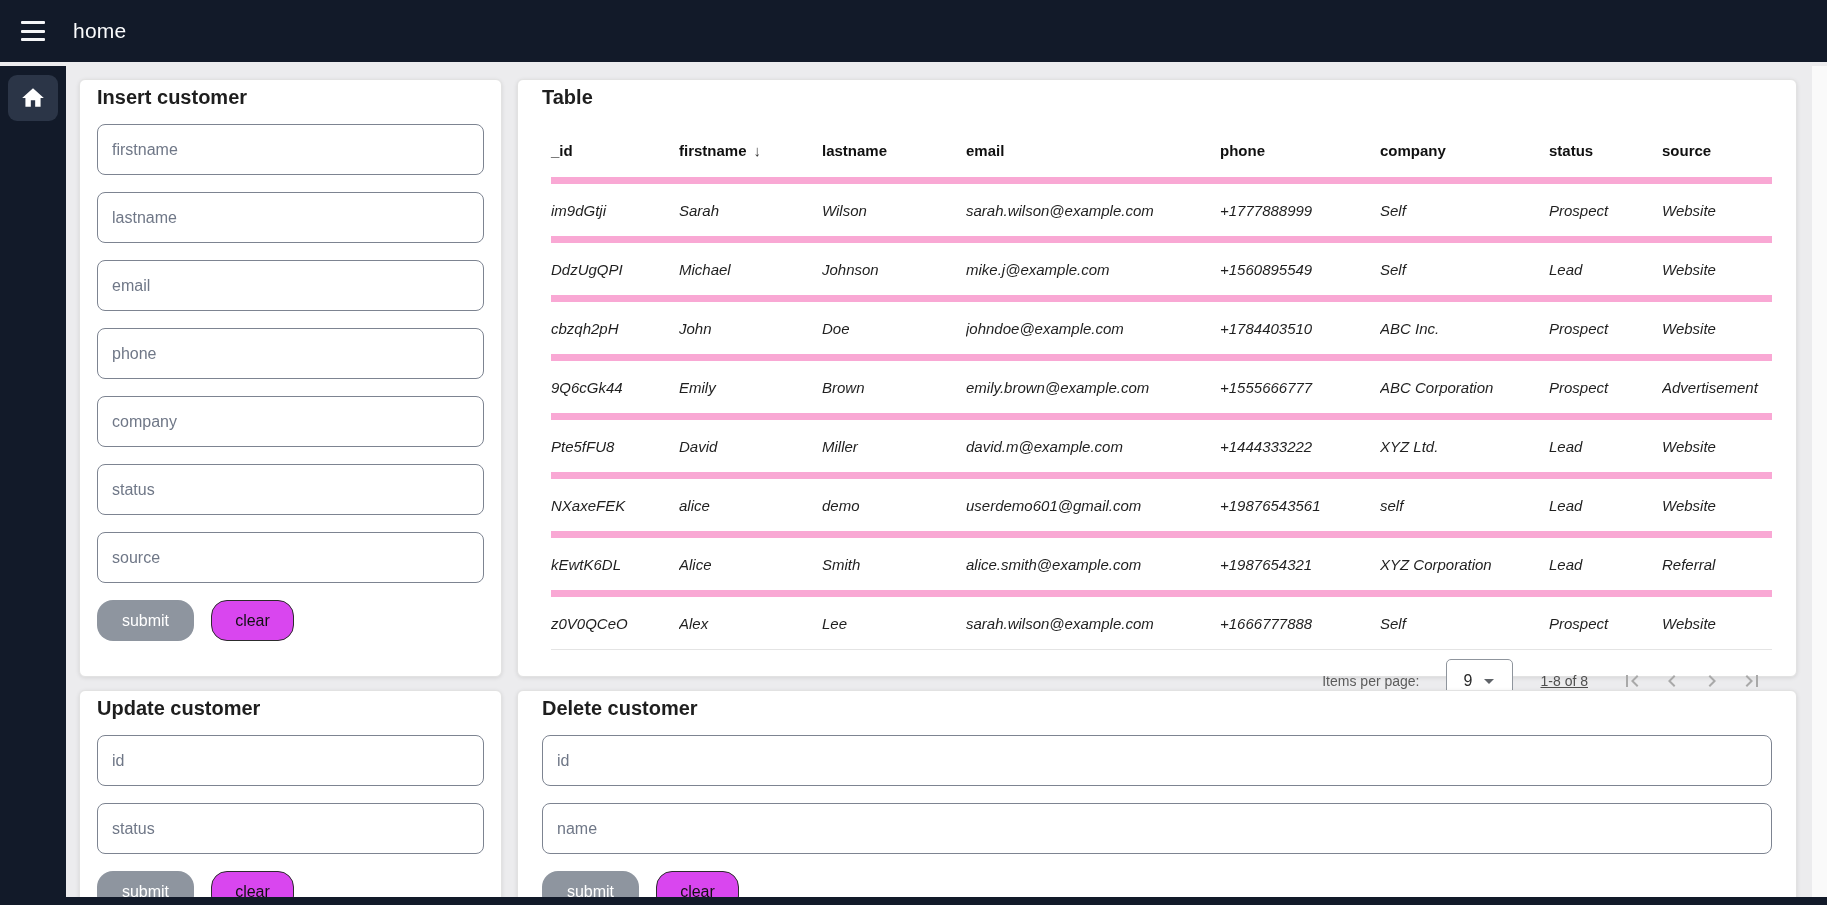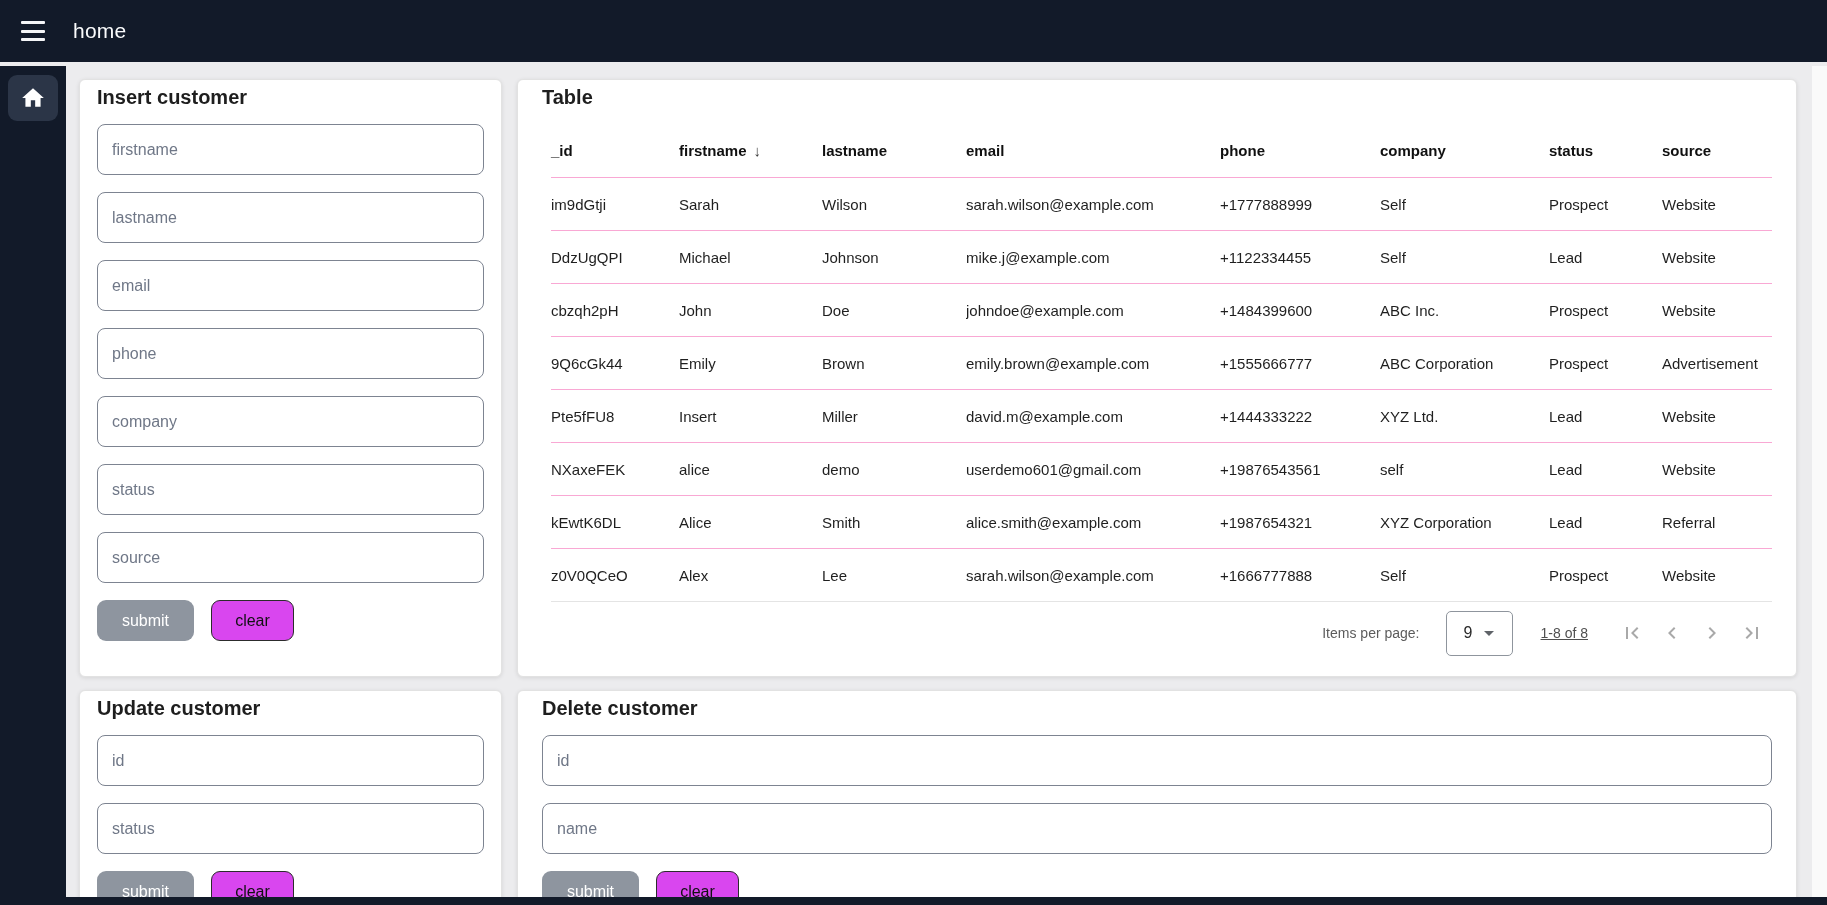--- a/index.html
+++ b/index.html
@@ -26,32 +26,32 @@
   #card-insert{left:79px;top:79px;width:423px;height:598px;padding:0 17px;}
   #card-table{left:517px;top:79px;width:1280px;height:598px;padding:0 24px;}
   #card-update{left:79px;top:690px;width:423px;height:310px;padding:0 17px;}
   #card-delete{left:517px;top:690px;width:1280px;height:310px;padding:0 24px;}
   
   .field{display:block;width:100%;height:51px;box-sizing:border-box;margin-bottom:17px;
     border:1px solid #7d8491;border-radius:8px;padding:0 14px;font-size:16px;
     font-family:"Liberation Sans",sans-serif;color:#222;background:#fff;outline:none;}
   .field::placeholder{color:#6f7787;opacity:1;}
   .btn-row{display:flex;gap:17px;margin-top:9px;}
-  .btn{height:41px;border-radius:9px;font-size:16px;font-family:"Liberation Sans",sans-serif;
+  .btn{height:41px;border-radius:16px;font-size:16px;font-family:"Liberation Sans",sans-serif;
     cursor:pointer;box-sizing:border-box;}
   .btn-submit{width:97px;background:#8e959f;color:#fff;border:none;}
   .btn-clear{width:83px;background:#d946ef;color:#111;border:1.5px solid #2c2c2c;}
   
   .tbl{padding-left:9px;}
   .thead,.tr{display:grid;grid-template-columns:128px 143px 144px 254px 160px 169px 113px 1fr;
     align-items:center;}
   .thead{height:53px;margin-top:12px;}
   .th{font-size:15px;font-weight:bold;color:#101010;display:flex;align-items:center;cursor:pointer;text-align:right;}
   .sort{font-size:15px;margin-left:7px;color:#3a3a3a;font-weight:bold;}
-  .tr{height:52px;border-top:1px solid #f9a8d4;}
+  .tr{height:52px;border-top:7px solid #f9a8d4;font-style:italic;}
   .td{font-size:15px;color:#1f1f1f;white-space:nowrap;overflow:hidden;text-overflow:ellipsis;padding-right:8px;}
   .tbl-bottom{border-top:1px solid #e4e4e4;}
   
   .paginator{height:56px;margin-top:3px;display:flex;align-items:center;justify-content:flex-end;
     color:#5c5c5c;font-size:14px;}
   .pp-label{margin-right:26px;}
   .pp-select{width:65px;height:43px;border:1px solid #8f959d;border-radius:5px;background:#fff;
     display:flex;align-items:center;justify-content:center;gap:12px;cursor:pointer;margin-right:28px;}
   .pp-select .val{font-size:16px;color:#2a2a2a;}
   .caret{width:0;height:0;border-left:5px solid transparent;border-right:5px solid transparent;
@@ -142,48 +142,48 @@
           <div class="td">+1777888999</div>
           <div class="td">Self</div>
           <div class="td">Prospect</div>
           <div class="td">Website</div>
         </div>
         <div class="tr">
           <div class="td">DdzUgQPI</div>
           <div class="td">Michael</div>
           <div class="td">Johnson</div>
           <div class="td">mike.j@example.com</div>
-          <div class="td">+1122334455</div>
+          <div class="td">+1560895549</div>
           <div class="td">Self</div>
           <div class="td">Lead</div>
           <div class="td">Website</div>
         </div>
         <div class="tr">
           <div class="td">cbzqh2pH</div>
           <div class="td">John</div>
           <div class="td">Doe</div>
           <div class="td">johndoe@example.com</div>
-          <div class="td">+1484399600</div>
+          <div class="td">+1784403510</div>
           <div class="td">ABC Inc.</div>
           <div class="td">Prospect</div>
           <div class="td">Website</div>
         </div>
         <div class="tr">
           <div class="td">9Q6cGk44</div>
           <div class="td">Emily</div>
           <div class="td">Brown</div>
           <div class="td">emily.brown@example.com</div>
           <div class="td">+1555666777</div>
           <div class="td">ABC Corporation</div>
           <div class="td">Prospect</div>
           <div class="td">Advertisement</div>
         </div>
         <div class="tr">
           <div class="td">Pte5fFU8</div>
-          <div class="td">Insert</div>
+          <div class="td">David</div>
           <div class="td">Miller</div>
           <div class="td">david.m@example.com</div>
           <div class="td">+1444333222</div>
           <div class="td">XYZ Ltd.</div>
           <div class="td">Lead</div>
           <div class="td">Website</div>
         </div>
         <div class="tr">
           <div class="td">NXaxeFEK</div>
           <div class="td">alice</div>

